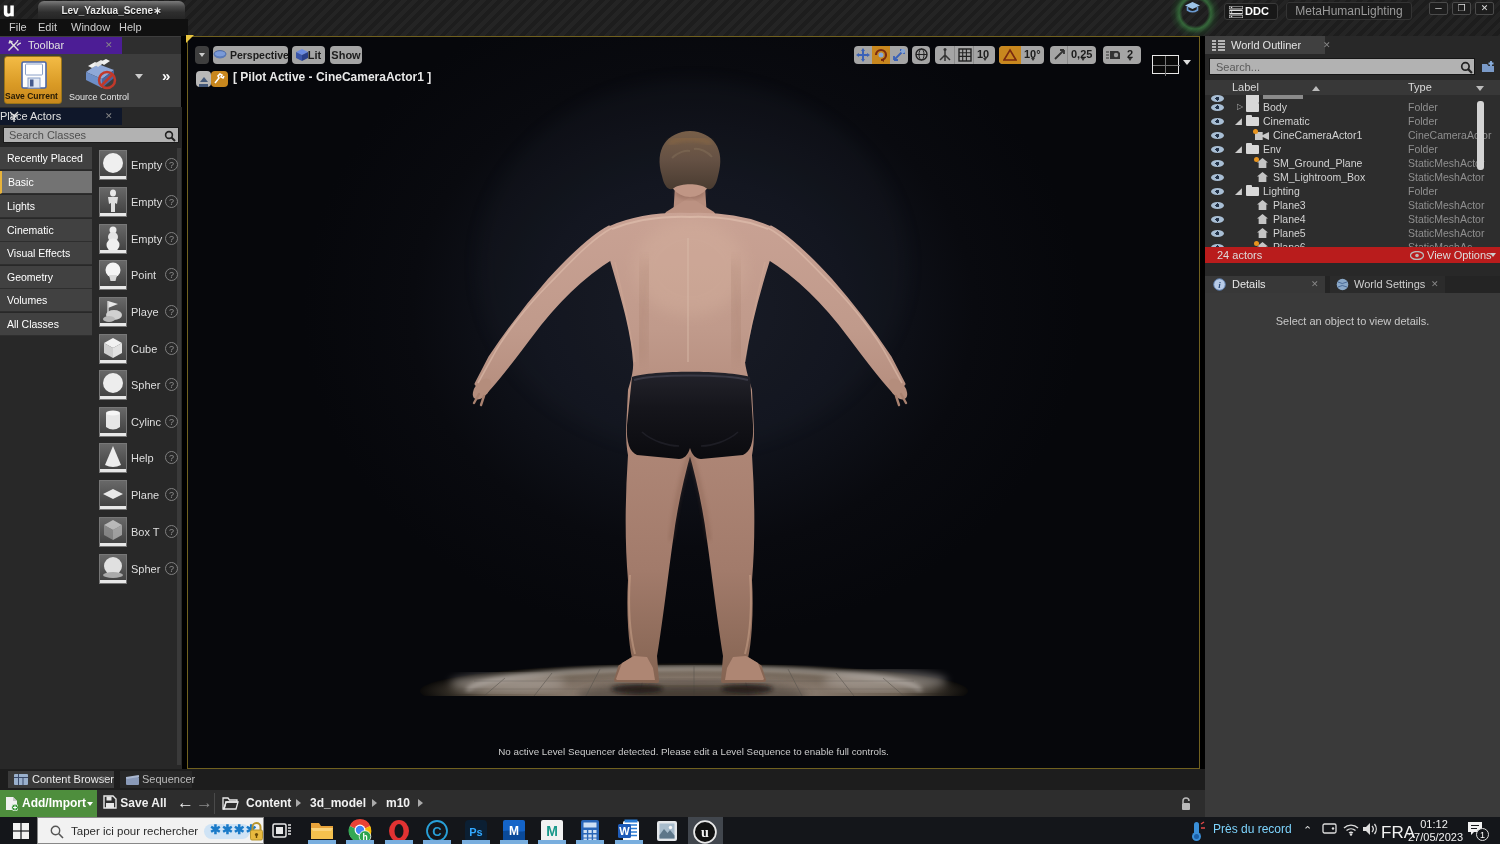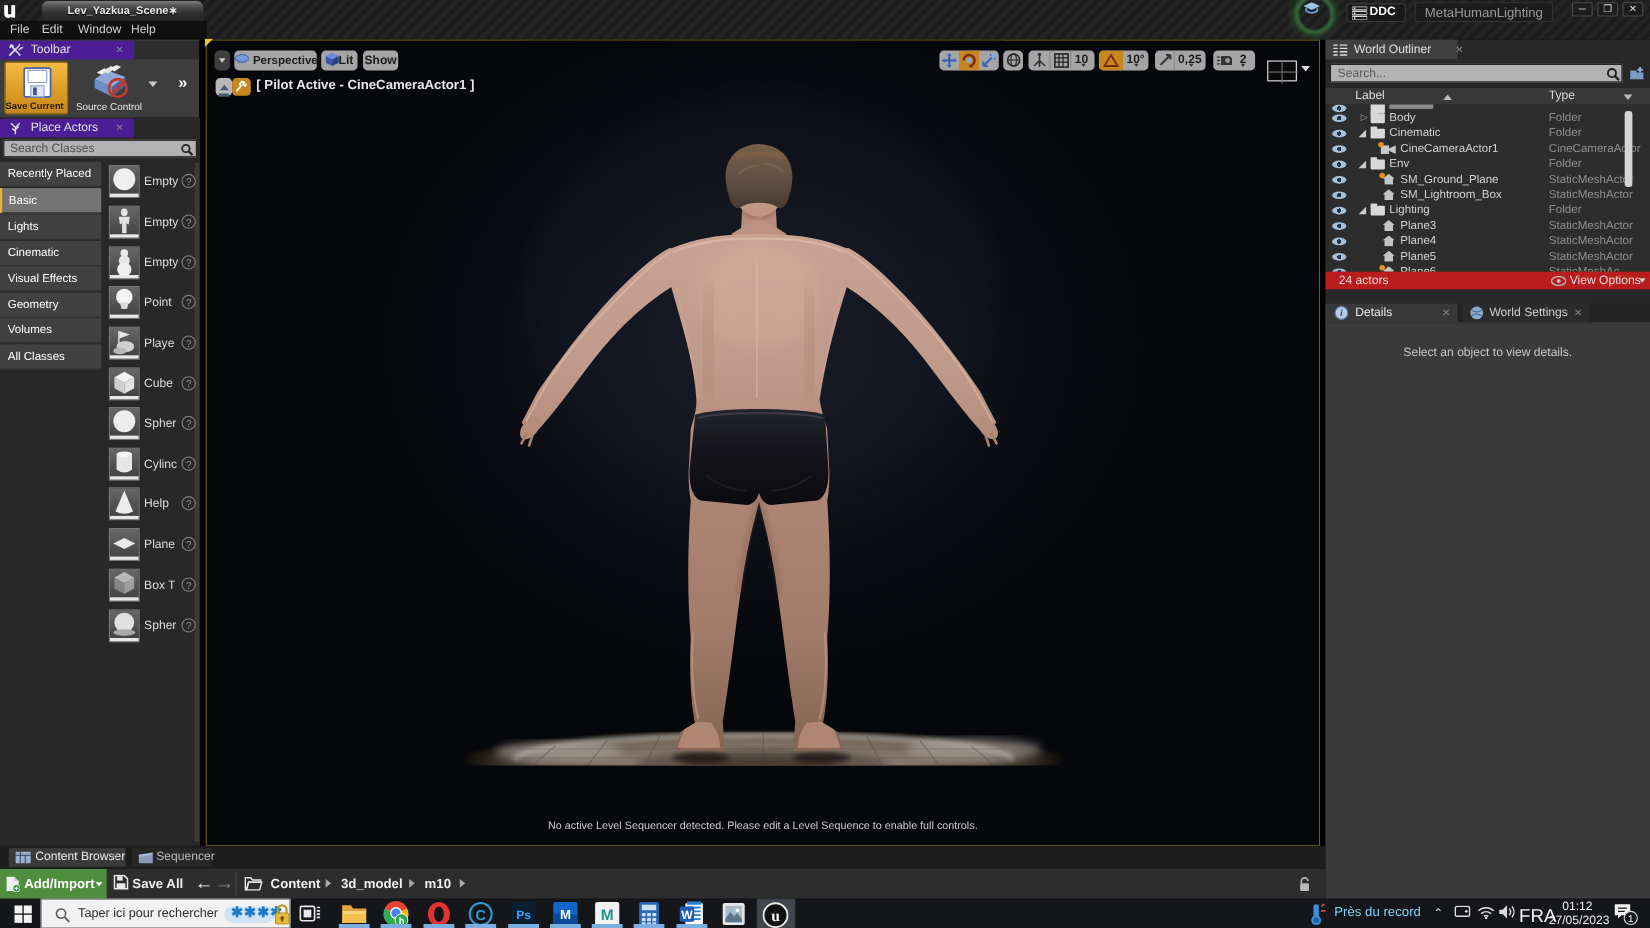--- a/index.html
+++ b/index.html
@@ -27,22 +27,22 @@
 #toolbarpanel{left:0;top:36px;width:181px;height:71px;background:#3d3d3d}
 #toolbartab{left:0;top:37px;width:122px;height:17px;background:#4c1d95;color:#e0e0e0;font-size:11px;
  line-height:17px;padding-left:28px}
 #savebtn{left:4px;top:56px;width:58px;height:48px;background:linear-gradient(#f3bb45,#d99a25 60%,#c8881c);
  border:1px solid #9a7418;border-radius:3px;text-align:left}
 #savebtn .lbl{position:absolute;bottom:2px;width:100%;font-size:8.5px;color:#241a05;font-weight:bold;white-space:nowrap}
 #srcctl{left:64px;top:56px;width:70px;height:48px;text-align:center}
 #srcctl .lbl{position:absolute;bottom:2px;width:100%;font-size:9px;color:#e6e6e6;white-space:nowrap}
 
 #placepanel{left:0;top:107px;width:182px;height:662px;background:#282828}
-#placetab{left:0;top:108px;width:122px;height:17px;background:#4c1d95;color:#e0e0e0;font-size:11px;
- line-height:17px;padding-left:28px}
+#placetab{left:0;top:108px;width:122px;height:17px;background:#0f172a;color:#e0e0e0;font-size:11px;
+ line-height:17px;}
 #searchclasses{left:3px;top:127px;width:176px;height:16px;background:#b2b2b2;border:1px solid #1a1a1a;
  color:#4f4f4f;font-size:11px;line-height:15px;padding-left:5px}
 .cat{position:absolute;left:0;width:92px;height:23px;background:#414141;border-bottom:1px solid #2e2e2e;
  color:#fff;font-size:10.5px;font-weight:normal;line-height:23px;padding-left:7px;white-space:nowrap;overflow:hidden}
 .cat.sel{background:#737373;border-left:2px solid #e8b33a;padding-left:6px}
 .item{position:absolute;left:92px;width:90px;height:36px}
 .thumb{position:absolute;left:7px;top:2px;width:28px;height:30px;background:linear-gradient(#686868,#3f3f3f);
  border:1px solid #777;}
 .thumb::after{content:"";position:absolute;left:0;bottom:0;width:100%;height:3px;background:#e8e8e8}
 .item .lbl{position:absolute;left:39px;top:11px;font-size:11px;color:#dedede}

